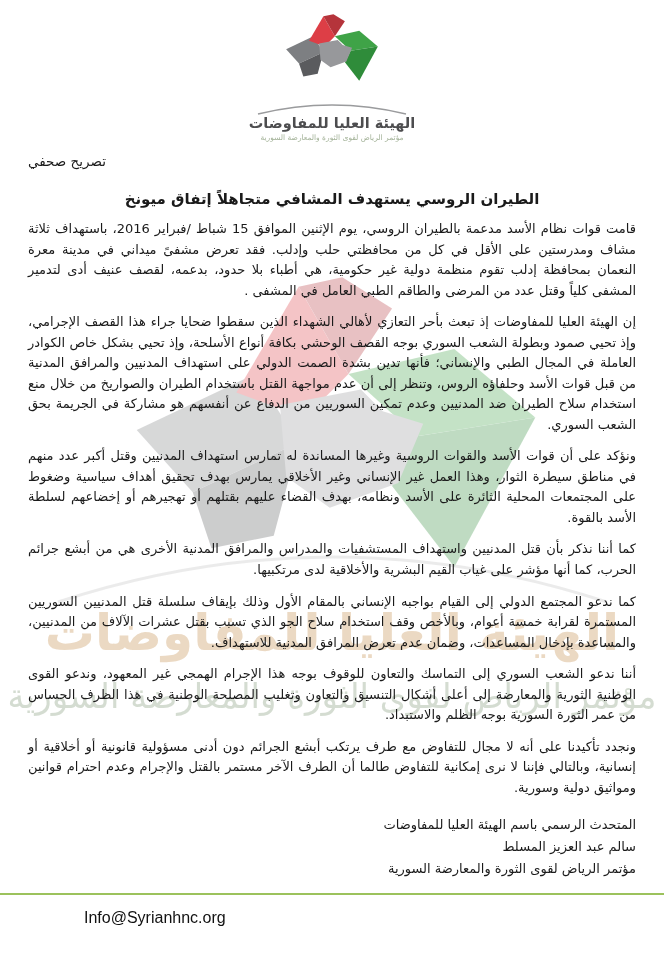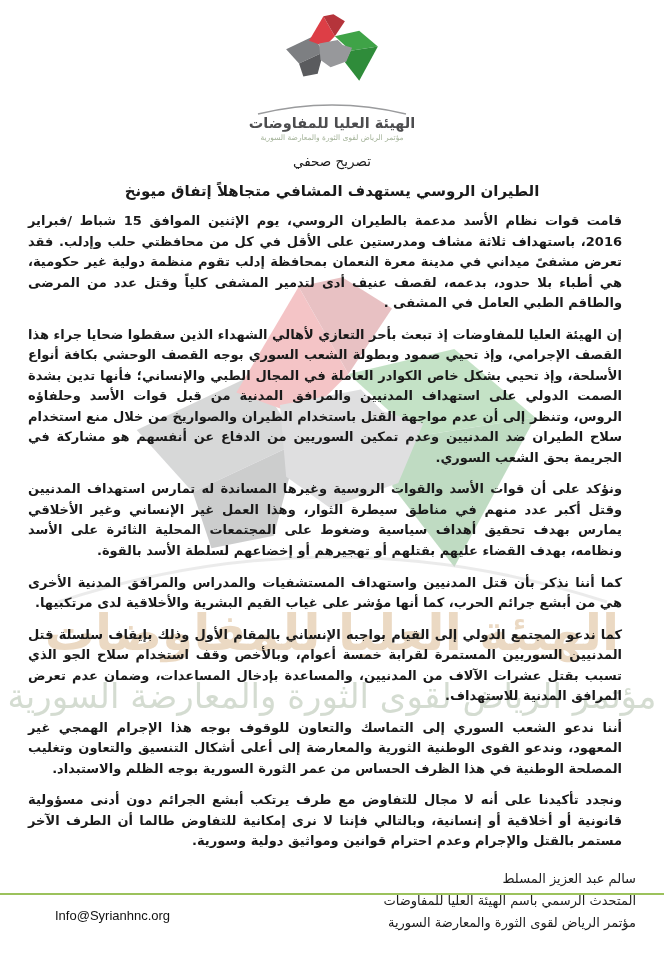--- a/index.html
+++ b/index.html
@@ -21,35 +21,35 @@
     position:absolute; top:676px; left:0; right:0; text-align:center;
     font-size:34px; color:#b9c6b4; opacity:.60; white-space:nowrap;
   }
   
   .content { position:relative; z-index:1; }
   .logo-wrap { padding-top:12px; text-align:center; line-height:1; }
   .logo-star { width:104px; height:86px; display:inline-block; }
   .logo-arc { display:block; margin:2px auto 0; width:156px; height:12px; }
   .org-name { font-size:14.5px; font-weight:bold; color:#4d4d4f; margin-top:1px; }
   .org-subtitle { font-size:7.5px; color:#a3b298; margin-top:3px; letter-spacing:.2px; }
-  .kicker { margin:12px 28px 0; text-align:center; font-size:13.5px; direction:rtl; }
-  .doc-title { margin-top:13px; text-align:center; font-size:15px; font-weight:bold; direction:rtl; }
+  .kicker { margin:12px 28px 0; text-align:left; font-size:13.5px; direction:rtl; }
+  .doc-title { margin-top:21px; text-align:center; font-size:15px; font-weight:bold; direction:rtl; }
   .body-text {
     margin:11px 28px 0; direction:rtl; text-align:justify;
     font-size:13px; line-height:1.58;
   }
-  .body-text p { margin:0 14px 11px 0;font-weight:bold; }
+  .body-text p { margin:0 0 11px 0; }
   .signature { margin:16px 28px 0; direction:rtl; text-align:right; font-size:13px; line-height:1.7; }
   
   .footer { position:absolute; left:0; right:0; top:893px; z-index:1; }
   .footer-line { height:2px; }
   .footer-text {
-    direction:ltr; text-align:left; padding:9px 0 0 55px;
+    direction:ltr; text-align:left; padding:9px 0 0 84px;
     font-family:"Liberation Sans","DejaVu Sans",sans-serif;
-    font-size:13px; line-height:1.8; color:#111;
+    font-size:16px; line-height:1.8; color:#111;
   }
 </style>
 </head>
 <body>
 
 <div class="page">
 
   <div class="watermark">
     <svg class="wm-star" viewBox="0 0 140 120">
       <use href="#star-sym"></use>
@@ -97,22 +97,22 @@
       <p>قامت قوات نظام الأسد مدعمة بالطيران الروسي، يوم الإثنين الموافق 15 شباط /فبراير 2016، باستهداف ثلاثة مشاف ومدرستين على الأقل في كل من محافظتي حلب وإدلب. فقد تعرض مشفىً ميداني في مدينة معرة النعمان بمحافظة إدلب تقوم منظمة دولية غير حكومية، هي أطباء بلا حدود، بدعمه، لقصف عنيف أدى لتدمير المشفى كلياً وقتل عدد من المرضى والطاقم الطبي العامل في المشفى .</p>
       <p>إن الهيئة العليا للمفاوضات إذ تبعث بأحر التعازي لأهالي الشهداء الذين سقطوا ضحايا جراء هذا القصف الإجرامي، وإذ تحيي صمود وبطولة الشعب السوري بوجه القصف الوحشي بكافة أنواع الأسلحة، وإذ تحيي بشكل خاص الكوادر العاملة في المجال الطبي والإنساني؛ فأنها تدين بشدة الصمت الدولي على استهداف المدنيين والمرافق المدنية من قبل قوات الأسد وحلفاؤه الروس، وتنظر إلى أن عدم مواجهة القتل باستخدام الطيران والصواريخ من خلال منع استخدام سلاح الطيران ضد المدنيين وعدم تمكين السوريين من الدفاع عن أنفسهم هو مشاركة في الجريمة بحق الشعب السوري.</p>
       <p>ونؤكد على أن قوات الأسد والقوات الروسية وغيرها المساندة له تمارس استهداف المدنيين وقتل أكبر عدد منهم في مناطق سيطرة الثوار، وهذا العمل غير الإنساني وغير الأخلاقي يمارس بهدف تحقيق أهداف سياسية وضغوط على المجتمعات المحلية الثائرة على الأسد ونظامه، بهدف القضاء عليهم بقتلهم أو تهجيرهم أو إخضاعهم لسلطة الأسد بالقوة.</p>
       <p>كما أننا نذكر بأن قتل المدنيين واستهداف المستشفيات والمدراس والمرافق المدنية الأخرى هي من أبشع جرائم الحرب، كما أنها مؤشر على غياب القيم البشرية والأخلاقية لدى مرتكبيها.</p>
       <p>كما ندعو المجتمع الدولي إلى القيام بواجبه الإنساني بالمقام الأول وذلك بإيقاف سلسلة قتل المدنيين السوريين المستمرة لقرابة خمسة أعوام، وبالأخص وقف استخدام سلاح الجو الذي تسبب بقتل عشرات الآلاف من المدنيين، والمساعدة بإدخال المساعدات، وضمان عدم تعرض المرافق المدنية للاستهداف.</p>
       <p>أننا ندعو الشعب السوري إلى التماسك والتعاون للوقوف بوجه هذا الإجرام الهمجي غير المعهود، وندعو القوى الوطنية الثورية والمعارضة إلى أعلى أشكال التنسيق والتعاون وتغليب المصلحة الوطنية في هذا الظرف الحساس من عمر الثورة السورية بوجه الظلم والاستبداد.</p>
       <p>ونجدد تأكيدنا على أنه لا مجال للتفاوض مع طرف يرتكب أبشع الجرائم دون أدنى مسؤولية قانونية أو أخلاقية أو إنسانية، وبالتالي فإننا لا نرى إمكانية للتفاوض طالما أن الطرف الآخر مستمر بالقتل والإجرام وعدم احترام قوانين ومواثيق دولية وسورية.</p>
     </div>
 
     <div class="signature">
+      <div>المتحدث الرسمي باسم الهيئة العليا للمفاوضات</div>
       <div>سالم عبد العزيز المسلط</div>
-      <div>المتحدث الرسمي باسم الهيئة العليا للمفاوضات</div>
       <div>مؤتمر الرياض لقوى الثورة والمعارضة السورية</div>
     </div>
 
   </div>
 
   <div class="footer">
     <div class="footer-line" style="background: rgb(156, 194, 92);"></div>
     <div class="footer-text">
       <div>Info@Syrianhnc.org</div>
     </div>

